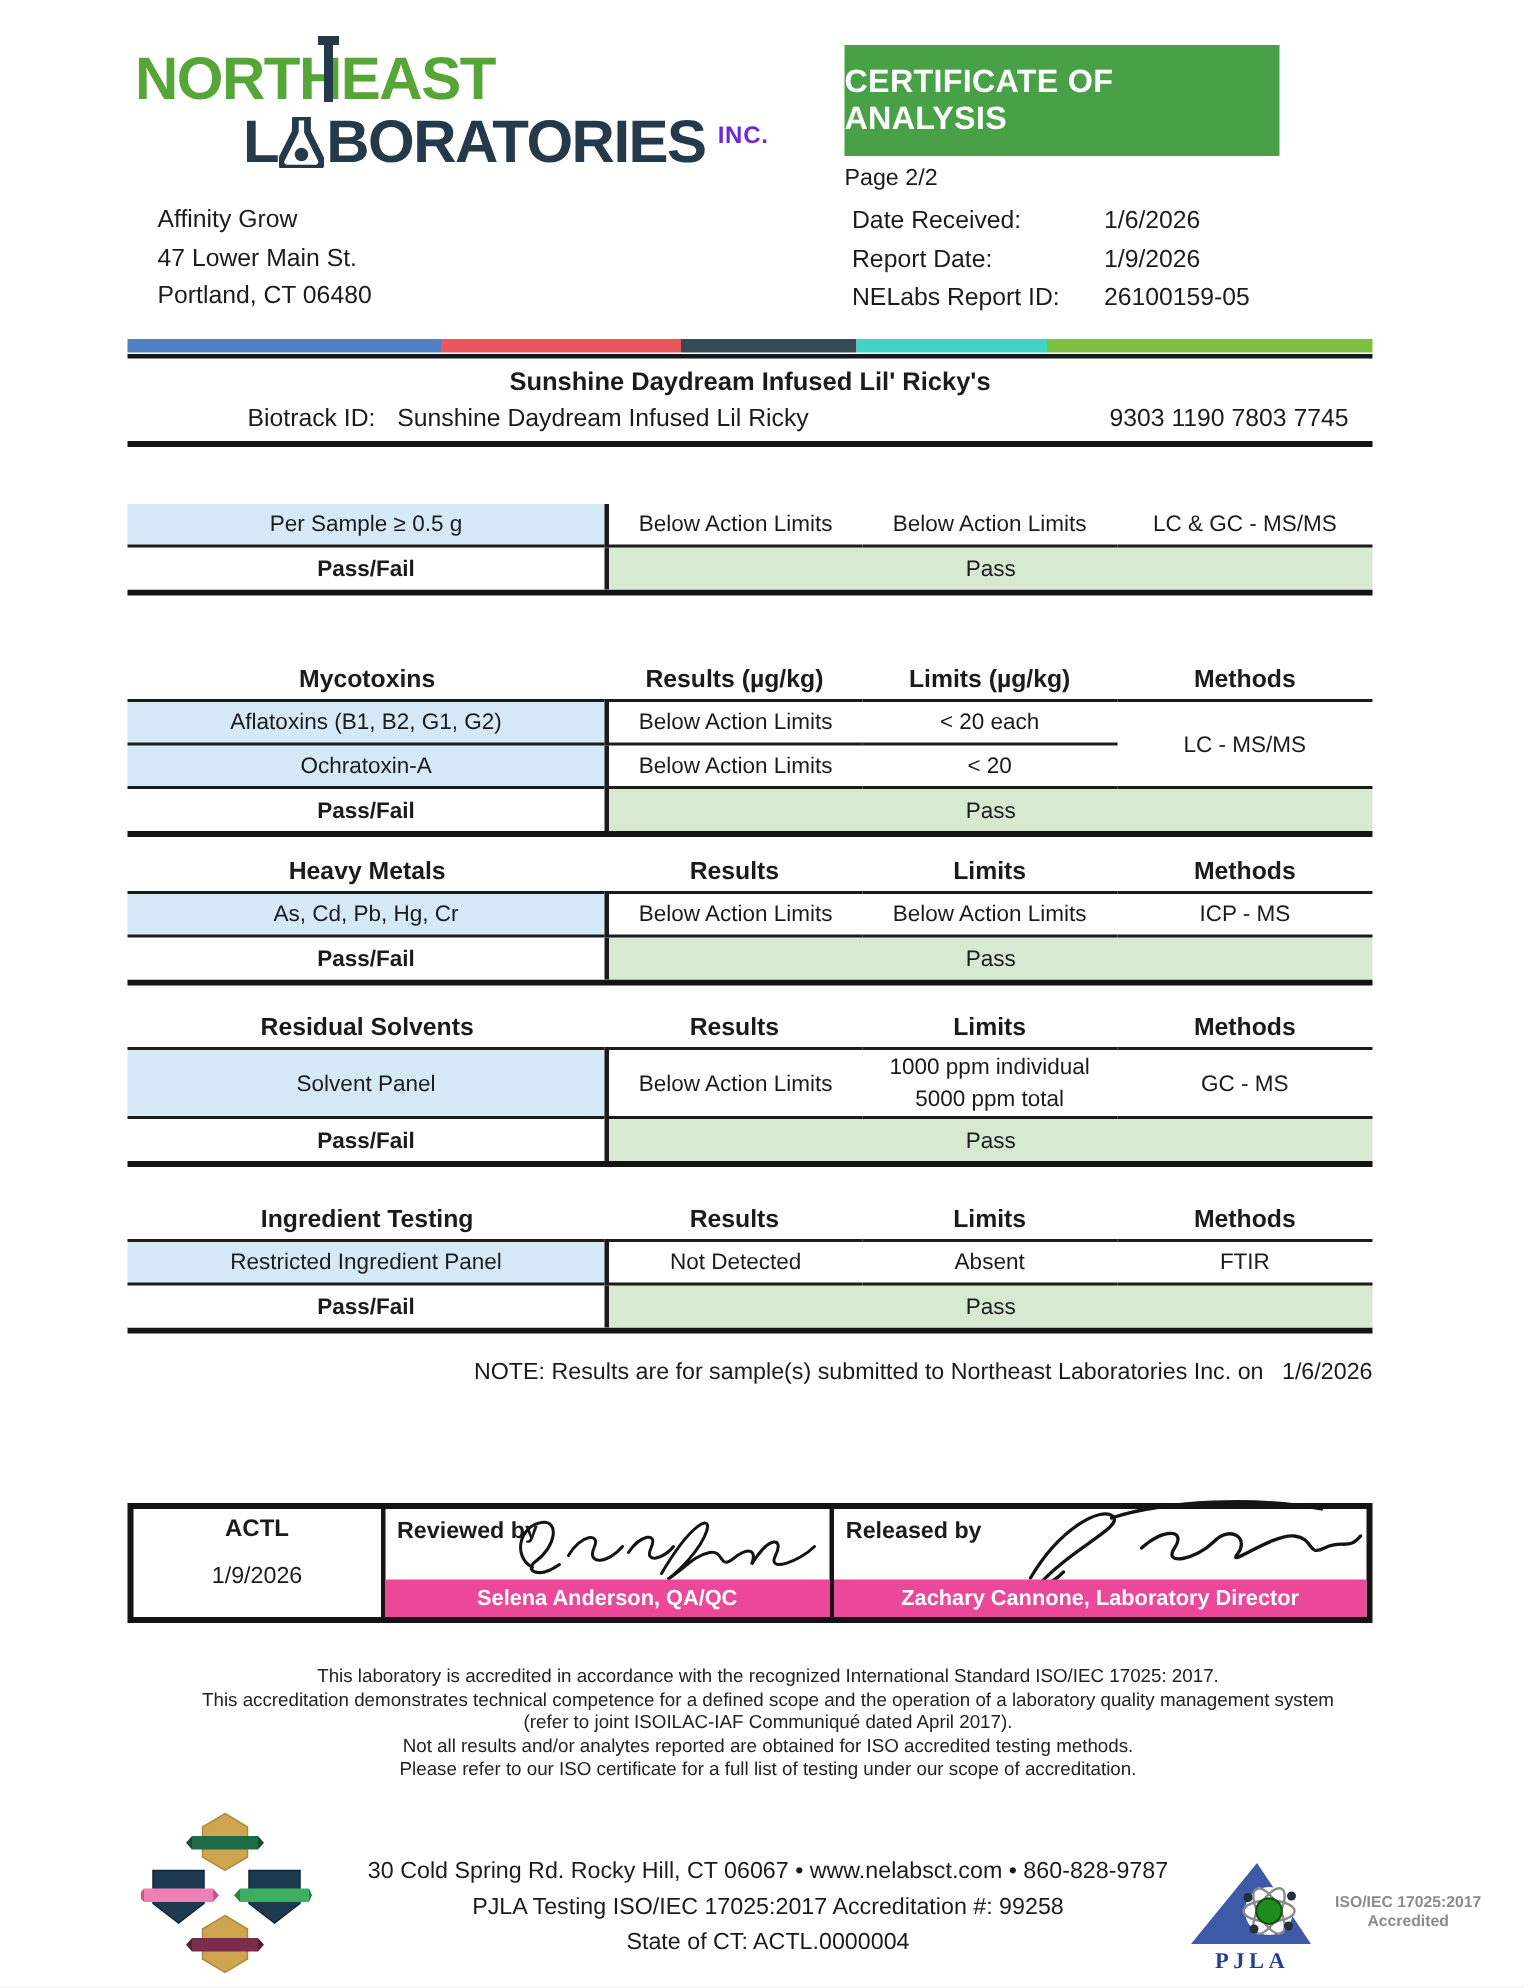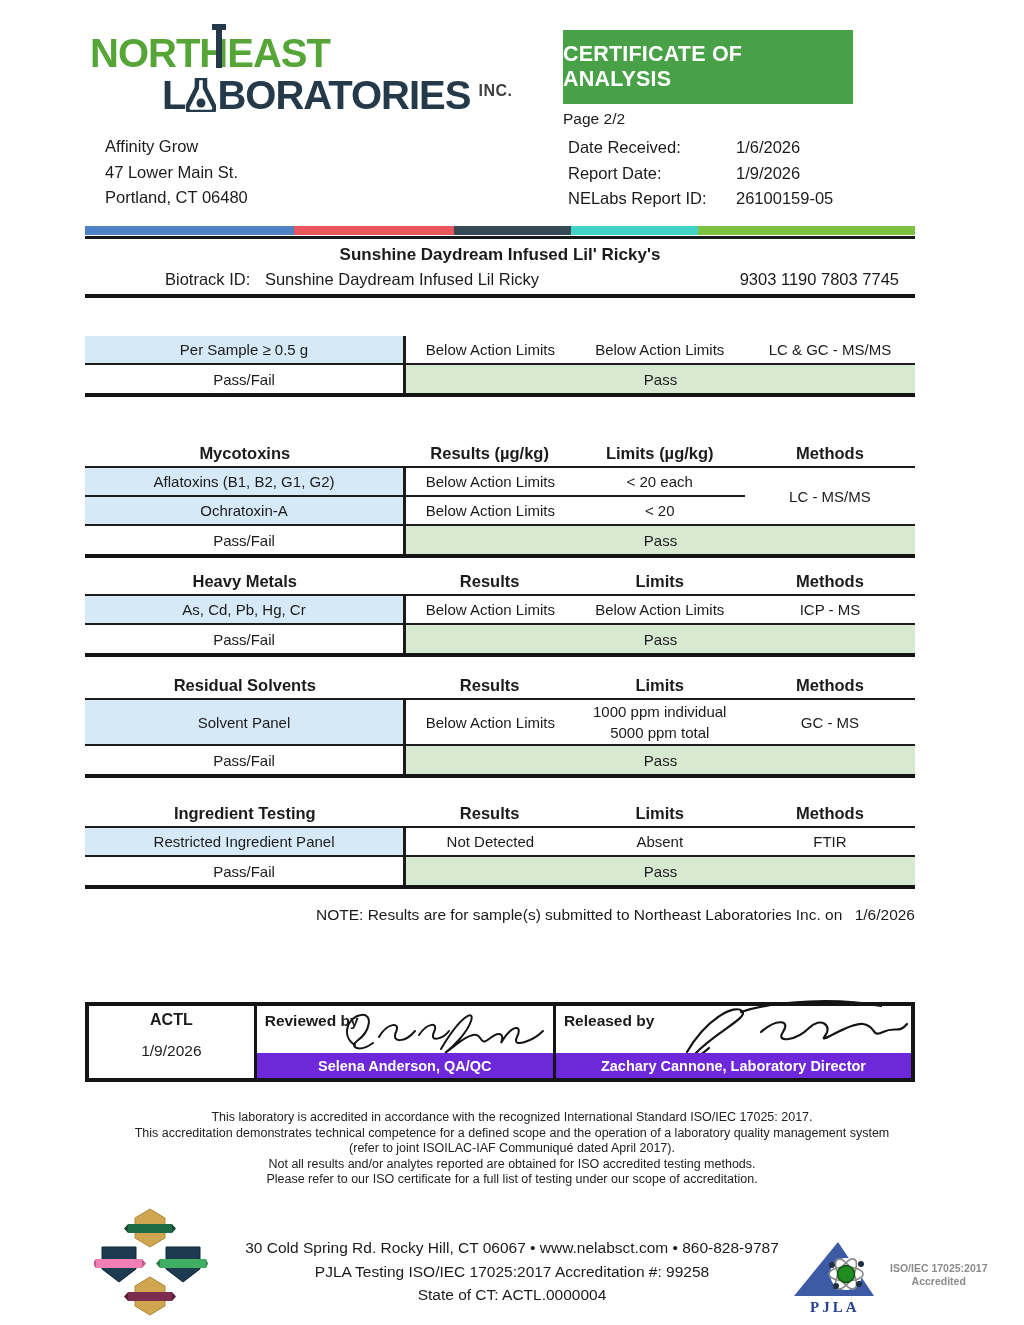--- a/index.html
+++ b/index.html
@@ -6,21 +6,21 @@
   .page {
     position:relative; width:1024px; height:1325px; margin:0 auto;
     background:#ffffff; font-family:"Liberation Sans", sans-serif; color:#1b1b1b;
     overflow:hidden;
   }
   
   .logo { position:absolute; left:90px; top:34px; }
   .logo-line1 { font-size:40px; font-weight:bold; color:#55a636; letter-spacing:-1px; line-height:38px; }
   .logo-line2 { font-size:40px; font-weight:bold; color:#24394a; letter-spacing:-1px; line-height:38px;
                 margin-left:72px; display:flex; align-items:flex-end; }
-  .logo-inc { font-size:16px; font-weight:bold; color:#404040; margin-left:8px; margin-bottom:4px; letter-spacing:0.5px;}
+  .logo-inc { font-size:16px; font-weight:bold; color:#6d28d9; margin-left:8px; margin-bottom:4px; letter-spacing:0.5px;}
   .flask-svg { margin:0 1px 2px 1px; }
   .stopper-svg { position:absolute; left:116px; top:-12px; }
   .cert-box { position:absolute; left:563px; top:30px; width:290px; height:74px; background:#48a147;
               display:flex; align-items:center; justify-content:center; }
   .cert-title { color:#ffffff; font-size:21.5px; font-weight:bold; letter-spacing:0.2px; }
   .page-label { position:absolute; left:563px; top:110px; width:348px; text-align:left;
                 font-weight:normal; font-size:15.5px; }
   .client-block { position:absolute; left:105px; top:134px; font-size:16.5px; line-height:25.5px; }
   .meta-block { position:absolute; left:568px; top:135px; font-size:16.5px; line-height:25.5px; }
   .meta-row { display:flex; }
@@ -42,42 +42,42 @@
   
   .tbl-wrap { position:absolute; left:85px; width:830px; border-bottom:4px solid #141414; }
   .t1{top:336px;} .t2{top:440px;} .t3{top:568px;} .t4{top:672px;} .t5{top:800px;}
   table.coa { width:100%; border-collapse:collapse; table-layout:fixed; }
   table.coa th { font-size:16.5px; font-weight:bold; height:26px; vertical-align:middle;
                  border-bottom:2px solid #1c1c1c; padding:0; text-align:center; }
   table.coa td { font-size:15px; height:25px; vertical-align:middle; text-align:center;
                  border-bottom:2px solid #1c1c1c; padding:1px; }
   td.analyte { background:#d6e9f7; border-right:3px solid #1c1c1c; font-size:14.5px; }
   tr.passfail td { border-bottom:none; height:26px; }
-  td.pf-label { background:#ffffff; border-right:3px solid #1c1c1c; }
+  td.pf-label { background:#ffffff; border-right:3px solid #1c1c1c;font-weight:bold; }
   td.pass-cell { background:#d8e9d2; font-size:15.5px; }
   td.tall { height:49px; }
   td.limits-two span { display:block; line-height:21px; }
   
   .note-row { position:absolute; left:85px; top:906px; width:830px; text-align:right; font-size:15.5px; }
   .note-date { margin-left:8px; }
   
   .signoff { position:absolute; left:85px; top:1002px; width:830px; height:80px;
              border:4px solid #141414; display:flex; box-sizing:border-box; background:#fff; }
   .so-date { width:20.4%; border-right:3px solid #141414; display:flex; flex-direction:column;
              align-items:center; box-sizing:border-box; }
   .so-date-label { font-weight:bold; font-size:16px; margin-top:5px; }
   .so-date-value { font-size:15.5px; margin-top:13px; }
   .so-cell { position:relative; box-sizing:border-box; overflow:visible; }
   .so-reviewed { width:36.4%; border-right:3px solid #141414; }
   .so-released { width:43.2%; }
   .so-label { position:absolute; left:8px; top:6px; font-weight:bold; font-size:15.5px; }
   .sig-svg { position:absolute; pointer-events:none; }
   .sig-reviewed { right:2px; top:1px; }
   .sig-released { right:0px; top:-12px; }
-  .so-greenbar { position:absolute; left:0; bottom:0; width:100%; height:25px; background:#6d28d9;
+  .so-greenbar { position:absolute; left:0; bottom:0; width:100%; height:25px; background:#ec4899;
                  display:flex; align-items:center; justify-content:center; }
   .so-greenbar span { color:#ffffff; font-weight:bold; font-size:14.5px; }
   
   .accreditation { position:absolute; left:60px; top:1110px; width:904px; text-align:center;
                    font-size:12.5px; line-height:15.6px; color:#222; }
   
   .footer-text { position:absolute; left:197px; top:1236px; width:630px; text-align:center;
                  font-size:15.5px; line-height:23.5px; }
   .badges { position:absolute; left:94px; top:1207px; }
   .pjla { position:absolute; left:788px; top:1234px; display:flex; align-items:center; }

